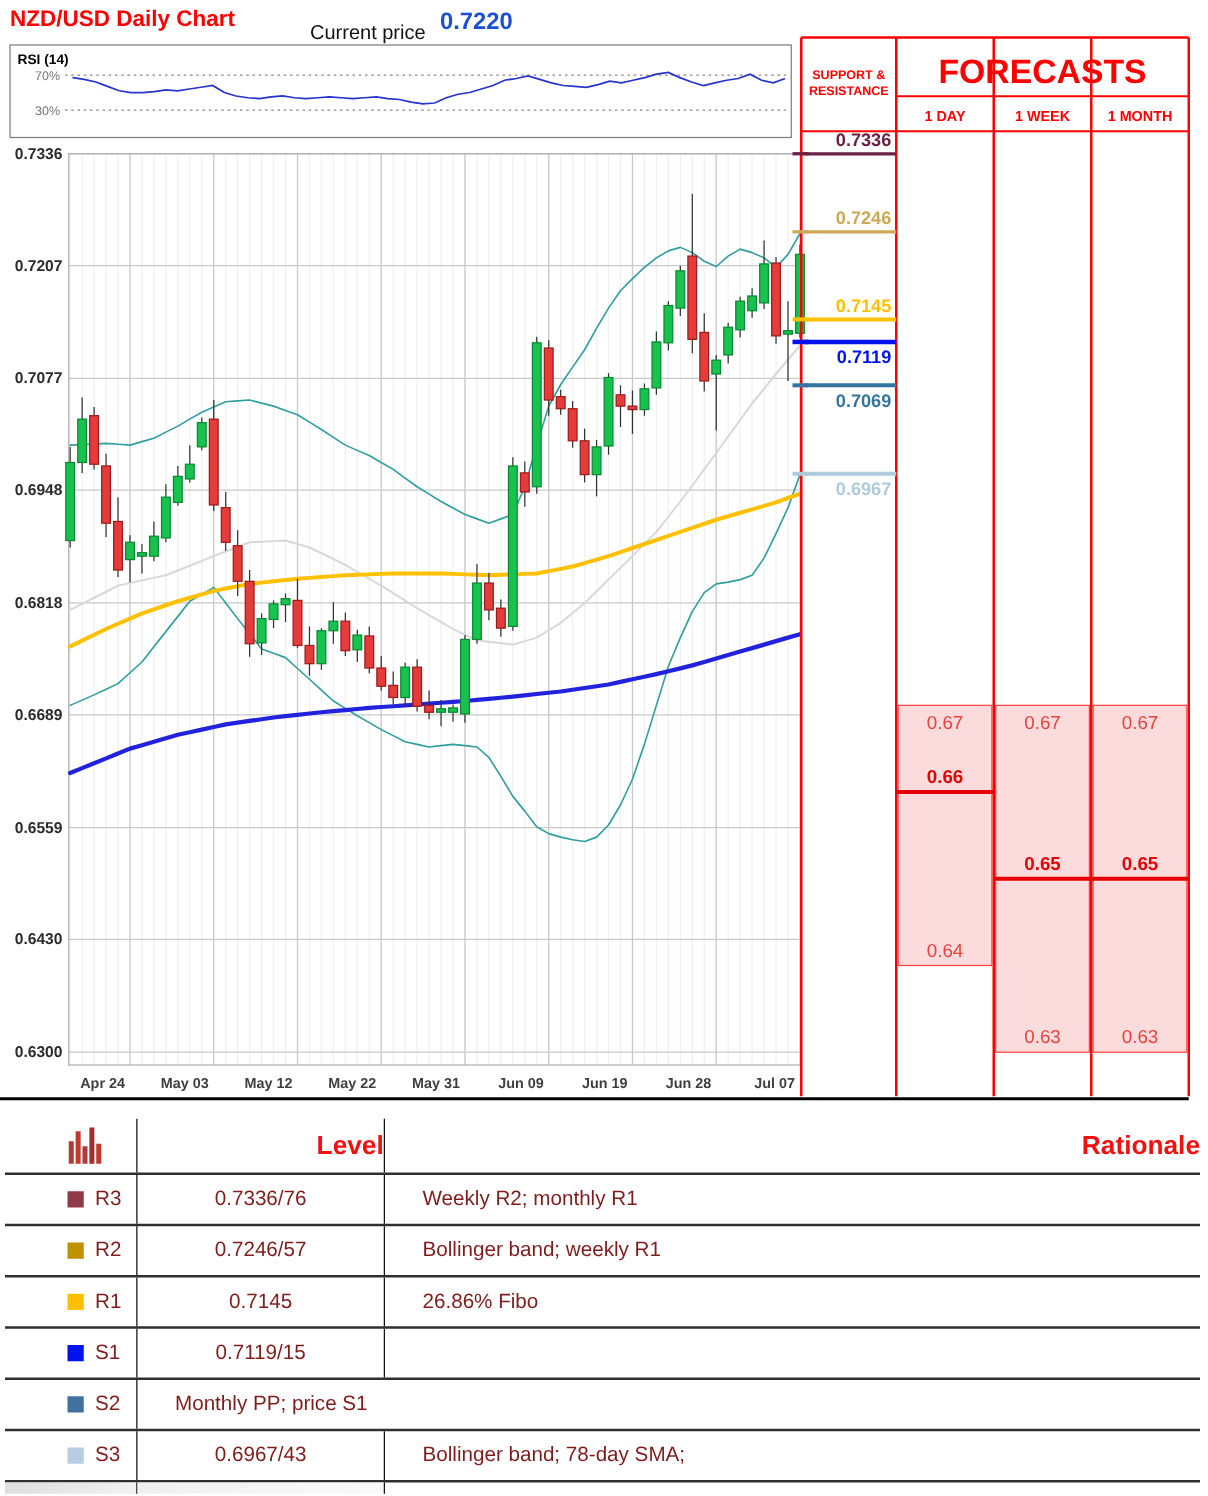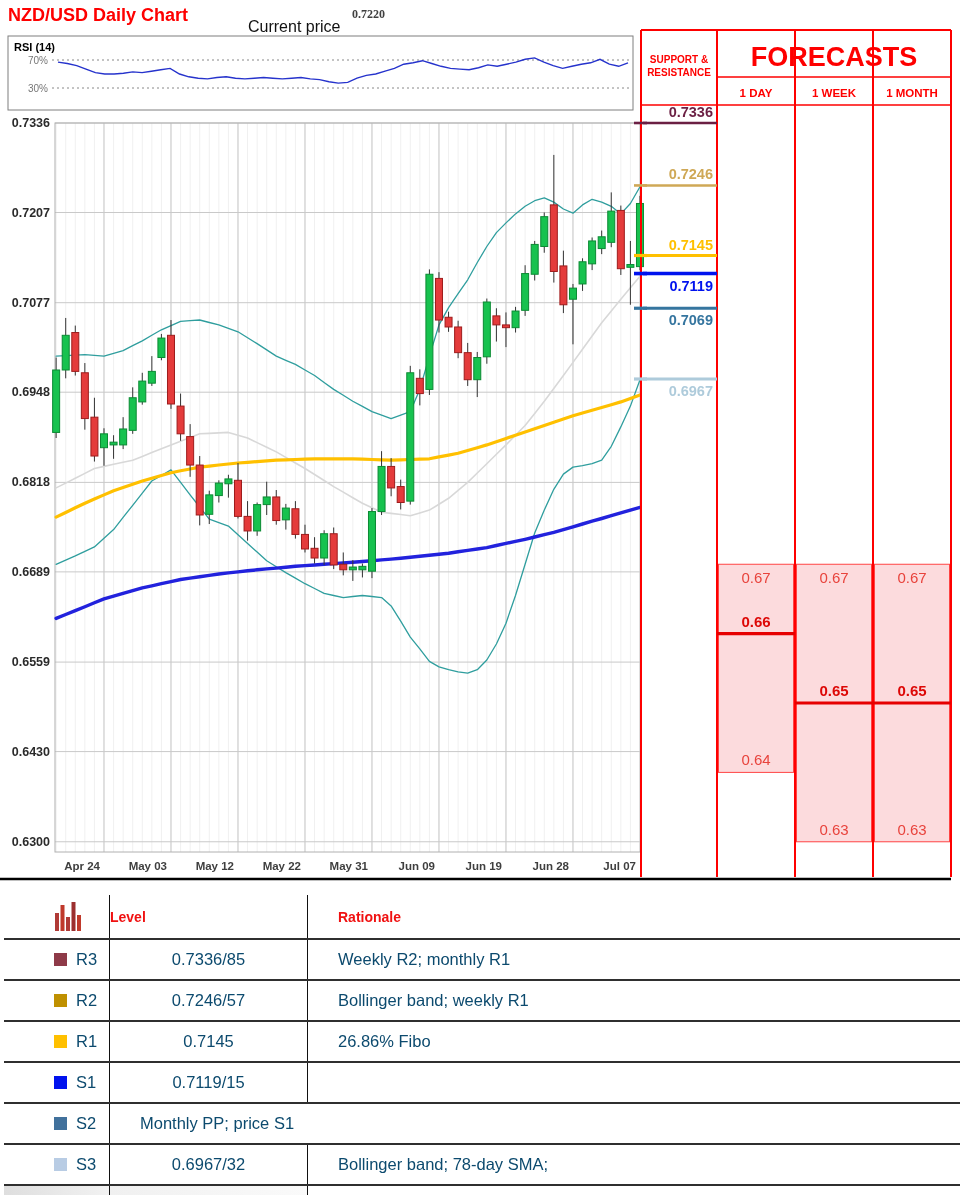--- a/index.html
+++ b/index.html
@@ -1,33 +1,33 @@
 <!DOCTYPE html>
 <html><head>
 <meta charset="utf-8">
 <style>
   html,body{margin:0;padding:0;}
   body{width:966px;height:1197px;position:relative;background:#fff;
        font-family:"Liberation Sans",sans-serif;overflow:hidden;}
   .abs{position:absolute;}
   .title{left:8px;top:5px;font-size:18px;font-weight:bold;color:#fe0000;}
   .cp-label{left:248px;top:7px;font-size:16px;color:#111;margin-top:11px;}
-  .cp-value{left:352px;top:7px;font-size:12px;font-weight:bold;color:#404040;font-family:Liberation Serif, serif;}
+  .cp-value{left:352px;top:7px;font-size:19px;font-weight:bold;color:#1d4ed8;}
   #chart-svg{position:absolute;left:0;top:0;}
   
   #sr-table{position:absolute;left:4px;top:895px;width:956px;}
   .t-row{display:grid;grid-template-columns:106px 198px 652px;align-items:center;}
   .t-row.body{border-top:2px solid #2f2f2f;height:39px;}
   .t-row.head{height:43px;}
   .t-cell{height:100%;display:flex;align-items:center;}
   .c1{border-right:1.5px solid #111;padding-left:50px;gap:9px;}
   .c2{border-right:1.5px solid #111;justify-content:center;}
   .c3{padding-left:30px;}
-  .th-txt{color:#f01111;font-weight:bold;font-size:14px;width:100%;text-align:left;}
-  .key-txt,.lvl-txt,.rat-txt{font-size:16.5px;color:#0c4a6e;}
+  .th-txt{color:#f01111;font-weight:bold;font-size:21px;width:100%;text-align:right;}
+  .key-txt,.lvl-txt,.rat-txt{font-size:16.5px;color:#7f1d1d;}
   .swatch{width:13px;height:13px;display:inline-block;flex:none;}
   .t-row.partial{height:9px;}
   .partial .c1{background:linear-gradient(to right,#dedede,#f2f2f2);}
   .partial .c2{background:linear-gradient(to right,#f0f0f0,#fafafa);}
 </style>
 </head>
 <body>
 
 <div class="abs title">NZD/USD Daily Chart</div>
 <div class="abs cp-label">Current price</div>
@@ -337,21 +337,21 @@
       <span class="th-txt">Rationale</span>
     </div>
   </div>
   <div id="t-body">
       <div class="t-row body">
         <div class="t-cell c1">
           <span class="swatch" style="background:#8e3a48"></span>
           <span class="key-txt">R3</span>
         </div>
         <div class="t-cell c2">
-          <span class="lvl-txt">0.7336/85</span>
+          <span class="lvl-txt">0.7336/76</span>
         </div>
         <div class="t-cell c3">
           <span class="rat-txt">Weekly R2; monthly R1</span>
         </div>
       </div>
       <div class="t-row body">
         <div class="t-cell c1">
           <span class="swatch" style="background:#bf9000"></span>
           <span class="key-txt">R2</span>
         </div>
@@ -391,21 +391,21 @@
         <div class="t-cell c3">
           <span class="rat-txt">Monthly PP; price S1</span>
         </div>
       </div>
       <div class="t-row body">
         <div class="t-cell c1">
           <span class="swatch" style="background:#b8cce4"></span>
           <span class="key-txt">S3</span>
         </div>
         <div class="t-cell c2">
-          <span class="lvl-txt">0.6967/32</span>
+          <span class="lvl-txt">0.6967/43</span>
         </div>
         <div class="t-cell c3">
           <span class="rat-txt">Bollinger band; 78-day SMA;</span>
         </div>
       </div>
       <div class="t-row body partial">
         <div class="t-cell c1"></div>
         <div class="t-cell c2"></div>
         <div class="t-cell c3"></div>
       </div>

